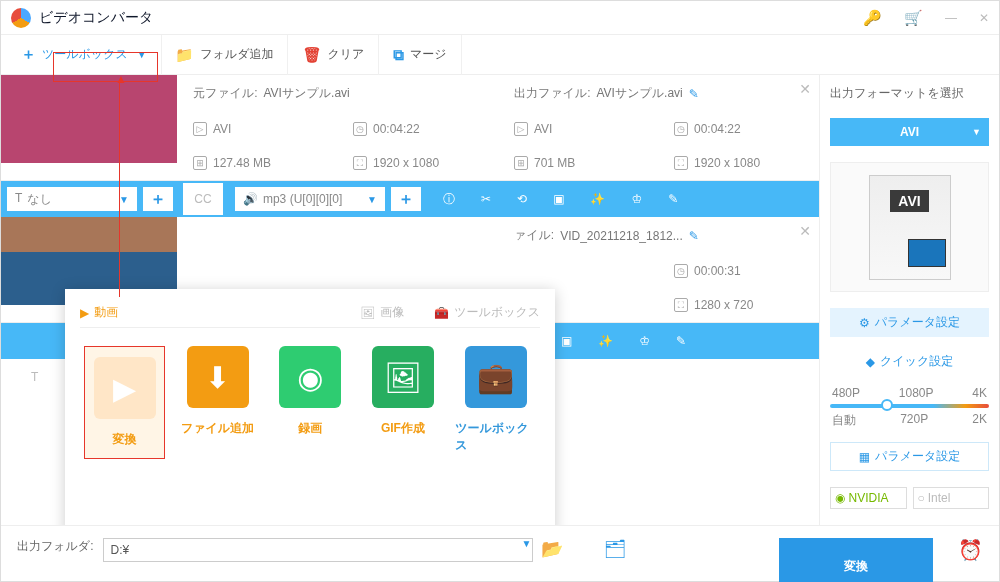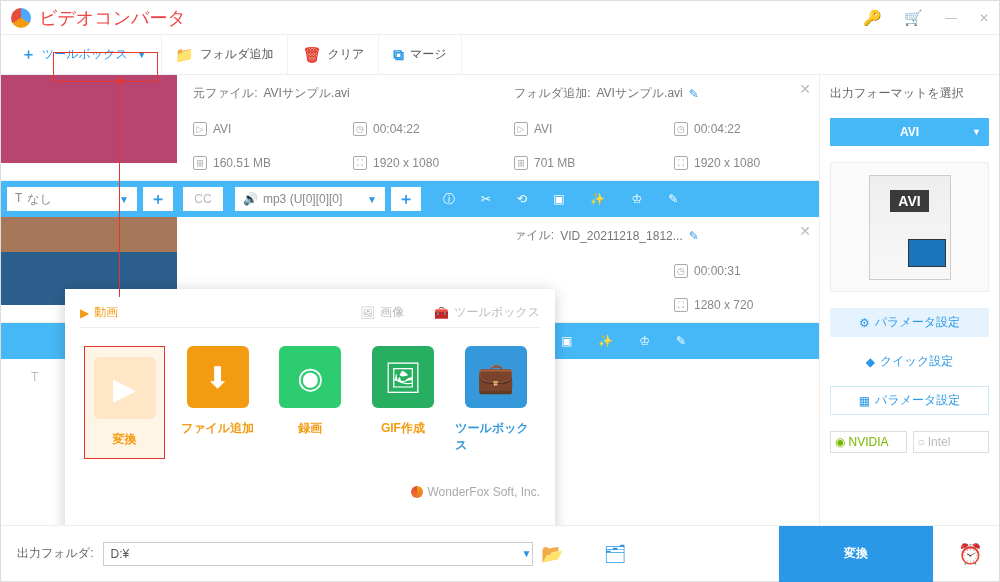--- a/index.html
+++ b/index.html
@@ -1,20 +1,20 @@
 <!DOCTYPE html>
 <html><head>
 <meta charset="utf-8">
 <style>
 *{box-sizing:border-box;margin:0;padding:0;font-family:'Yu Gothic','Meiryo',sans-serif;font-size:12px}
 body{background:#f5f5f5;width:1000px;height:582px;overflow:hidden;position:relative}
 .window{background:#fff;border:1px solid #ddd;width:1000px;height:582px;display:flex;flex-direction:column}
 .titlebar{height:34px;display:flex;align-items:center;padding:0 10px;border-bottom:1px solid #eee}
 .logo{width:20px;height:20px;margin-right:8px;border-radius:50%;background:conic-gradient(#4aa8ff 0 120deg,#f39c12 120deg 240deg,#e74c3c 240deg 360deg)}
-.titlebar .title{color:#ef4444;font-size:18px}
+.titlebar .title{color:#0f172a;font-size:14px}
 .titlebar .win-btns{margin-left:auto;display:flex;gap:22px;color:#bbb;align-items:center}
 .titlebar .win-btns span{cursor:pointer}
 .toolbar{height:40px;display:flex;align-items:center;border-bottom:1px solid #eee;padding:0 6px}
 .tbtn{display:flex;align-items:center;gap:6px;padding:0 14px;height:40px;color:#555;cursor:pointer;border-right:1px solid #f0f0f0}
 .tbtn.add{color:#2a98e6}
 .tbtn .ticon{font-size:15px;font-weight:bold}
 .plus-red{color:#e34234}
 .chev{color:#2a98e6;font-size:10px;margin-left:3px}
 .redbox{position:absolute;left:53px;top:52px;width:105px;height:30px;border:1.5px solid #e6362b;z-index:50;pointer-events:none}
 .redline{position:absolute;left:119px;top:82px;width:1px;height:215px;background:#e6362b;z-index:51;pointer-events:none}
@@ -27,21 +27,21 @@
 .fileinfo{flex:1;display:flex;position:relative}
 .col{flex:1;padding:10px 16px;display:flex;flex-direction:column;gap:20px}
 .col .hdr{color:#777;font-size:12px;display:flex;align-items:center;gap:6px}
 .col .row{display:flex;gap:40px;color:#888;font-size:12px}
 .col .row .cell{display:flex;align-items:center;gap:6px;min-width:120px}
 .ic{width:14px;height:14px;border:1px solid #aaa;border-radius:2px;display:inline-flex;align-items:center;justify-content:center;font-size:9px;color:#aaa}
 .close-x{position:absolute;right:8px;top:6px;color:#bbb;cursor:pointer;font-size:14px}
 .pencil{color:#2a98e6;cursor:pointer;font-size:12px}
 .toolbar2{height:36px;background:#47b8f7;display:flex;align-items:center}
 .t2-select{background:#fff;margin:0 6px;height:24px;display:flex;align-items:center;padding:0 8px;color:#888;min-width:130px;justify-content:space-between;cursor:pointer;font-size:12px}
-.t2-select.sub{min-width:40px;padding:8px 6px;justify-content:center}
+.t2-select.sub{min-width:40px;padding:16px 6px;justify-content:center}
 .t2-chev{color:#2a98e6;font-size:10px}
 .t2-btn{width:30px;height:24px;background:#fff;display:flex;align-items:center;justify-content:center;color:#2a98e6;font-weight:bold;cursor:pointer;margin-right:4px;font-size:16px}
 .t2-icons{flex:1;display:flex;align-items:center;gap:26px;padding-left:18px;color:#fff;font-size:16px}
 .t2-icons span{cursor:pointer}
 .sidebar{width:180px;border-left:1px solid #eee;padding:10px;display:flex;flex-direction:column;gap:16px;flex-shrink:0}
 .sidebar .lbl{color:#666;font-size:12px}
 .fmt-btn{background:#47b8f7;color:#fff;height:28px;display:flex;align-items:center;justify-content:center;font-weight:bold;position:relative;cursor:pointer;font-size:13px}
 .fmt-btn::after{content:'▼';position:absolute;right:8px;font-size:9px}
 .fmt-preview{height:130px;background:#fafafa;border:1px solid #eee;display:flex;align-items:center;justify-content:center;position:relative}
 .fmt-preview .docicon{width:82px;height:105px;background:linear-gradient(#eee,#f8f8f8);border:1px solid #ccc;position:relative;display:flex;flex-direction:column;align-items:center}
@@ -52,21 +52,21 @@
 .quick{color:#2a98e6;font-size:12px;display:flex;align-items:center;gap:5px;justify-content:center}
 .slider-wrap{position:relative;height:40px}
 .slider-labels{display:flex;justify-content:space-between;color:#888;font-size:10px;padding:0 2px}
 .slider-track{height:4px;background:linear-gradient(to right,#47b8f7,#47b8f7 65%,#f39c12 85%,#e74c3c);margin:4px 0;border-radius:2px;position:relative}
 .slider-thumb{width:12px;height:12px;background:#fff;border:2px solid #47b8f7;border-radius:50%;position:absolute;left:32%;top:-5px}
 .gpu-btn{border:1px solid #cde8f9;color:#2a98e6;padding:5px;display:flex;align-items:center;justify-content:center;gap:5px;cursor:pointer;font-size:12px}
 .gpu-row{display:flex;gap:6px}
 .gpu-badge{flex:1;border:1px solid #ddd;padding:3px 4px;font-size:10px;display:flex;align-items:center;gap:3px}
 .nvidia{color:#76b900}
 .intel{color:#bbb}
-.bottombar{height:56px;border-top:1px solid #eee;display:flex;align-items:center;padding:12px 16px;gap:10px}
+.bottombar{height:56px;border-top:1px solid #eee;display:flex;align-items:flex-start;padding:12px 16px;gap:10px}
 .bottombar .lbl{color:#666;font-size:12px}
 .out-input{border:1px solid #ccc;height:24px;width:430px;padding:0 6px;font-size:12px;color:#555}
 .bot-ic{color:#2a98e6;cursor:pointer;font-size:18px}
 .convert-btn{background:#2a98e6;color:#fff;width:154px;height:56px;display:flex;align-items:center;justify-content:center;font-size:20px;font-weight:bold;cursor:pointer;margin-left:auto}
 .alarm{color:#2a98e6;font-size:20px;margin-left:15px;cursor:pointer}
 
 .dd-panel{position:absolute;left:64px;top:214px;width:490px;height:246px;background:#fff;box-shadow:0 2px 14px rgba(0,0,0,.2);z-index:40;padding:15px 15px 8px}
 .dd-tabs{display:flex;border-bottom:1px solid #eee;gap:30px;padding-bottom:6px}
 .dd-tab{display:flex;align-items:center;gap:5px;color:#bbb;font-size:12px;cursor:pointer}
 .dd-tab.active{color:#f39c12}
@@ -149,31 +149,31 @@
                   <span>AVI</span>
                 </div>
               <div class="cell">
                   <span class="ic">◷</span>
                   <span>00:04:22</span>
                 </div>
             </div>
             <div class="row">
               <div class="cell">
                   <span class="ic">⊞</span>
-                  <span>160.51 MB</span>
+                  <span>127.48 MB</span>
                 </div>
               <div class="cell">
                   <span class="ic">⛶</span>
                   <span>1920 x 1080</span>
                 </div>
             </div>
           </div>
           <div class="col">
             <div class="hdr">
-                <span>フォルダ追加:</span> 
+                <span>出力ファイル:</span> 
                 <span>AVIサンプル.avi</span> 
                 <span class="pencil">✎</span>
               </div>
             <div class="row">
               <div class="cell">
                   <span class="ic">▷</span>
                   <span>AVI</span>
                 </div>
               <div class="cell">
                   <span class="ic">◷</span>
@@ -294,24 +294,20 @@
           </div>
           <div class="dd-item">
             <div class="dd-icon c-gif">🖼</div>
             <div class="dd-label o">GIF作成</div>
           </div>
           <div class="dd-item">
             <div class="dd-icon c-tool">💼</div>
             <div class="dd-label b">ツールボックス</div>
           </div>
         </div>
-        <div class="dd-footer">
-            <span class="wf-logo"></span>
-            <span>WonderFox Soft, Inc.</span>
-          </div>
       </div>
     </div>
 
     <div class="sidebar">
       <div class="lbl">出力フォーマットを選択</div>
       <div class="fmt-btn">
           <span>AVI</span>
         </div>
       <div class="fmt-preview">
         <div class="docicon">
@@ -321,20 +317,35 @@
         </div>
       </div>
       <div class="param-btn">
           <span>⚙</span>
           <span>パラメータ設定</span>
         </div>
       <div class="quick">
           <span style="color:#2a98e6">◆</span>
           <span>クイック設定</span>
         </div>
+      <div class="slider-wrap">
+        <div class="slider-labels">
+            <span>480P</span>
+            <span>1080P</span>
+            <span>4K</span>
+          </div>
+        <div class="slider-track">
+            <div class="slider-thumb"></div>
+          </div>
+        <div class="slider-labels">
+            <span>自動</span>
+            <span>720P</span>
+            <span>2K</span>
+          </div>
+      </div>
       <div class="gpu-btn">
           <span>▦</span>
           <span>パラメータ設定</span>
         </div>
       <div class="gpu-row">
         <div class="gpu-badge nvidia">
             <span>◉</span>
             <span>NVIDIA</span>
           </div>
         <div class="gpu-badge intel">

